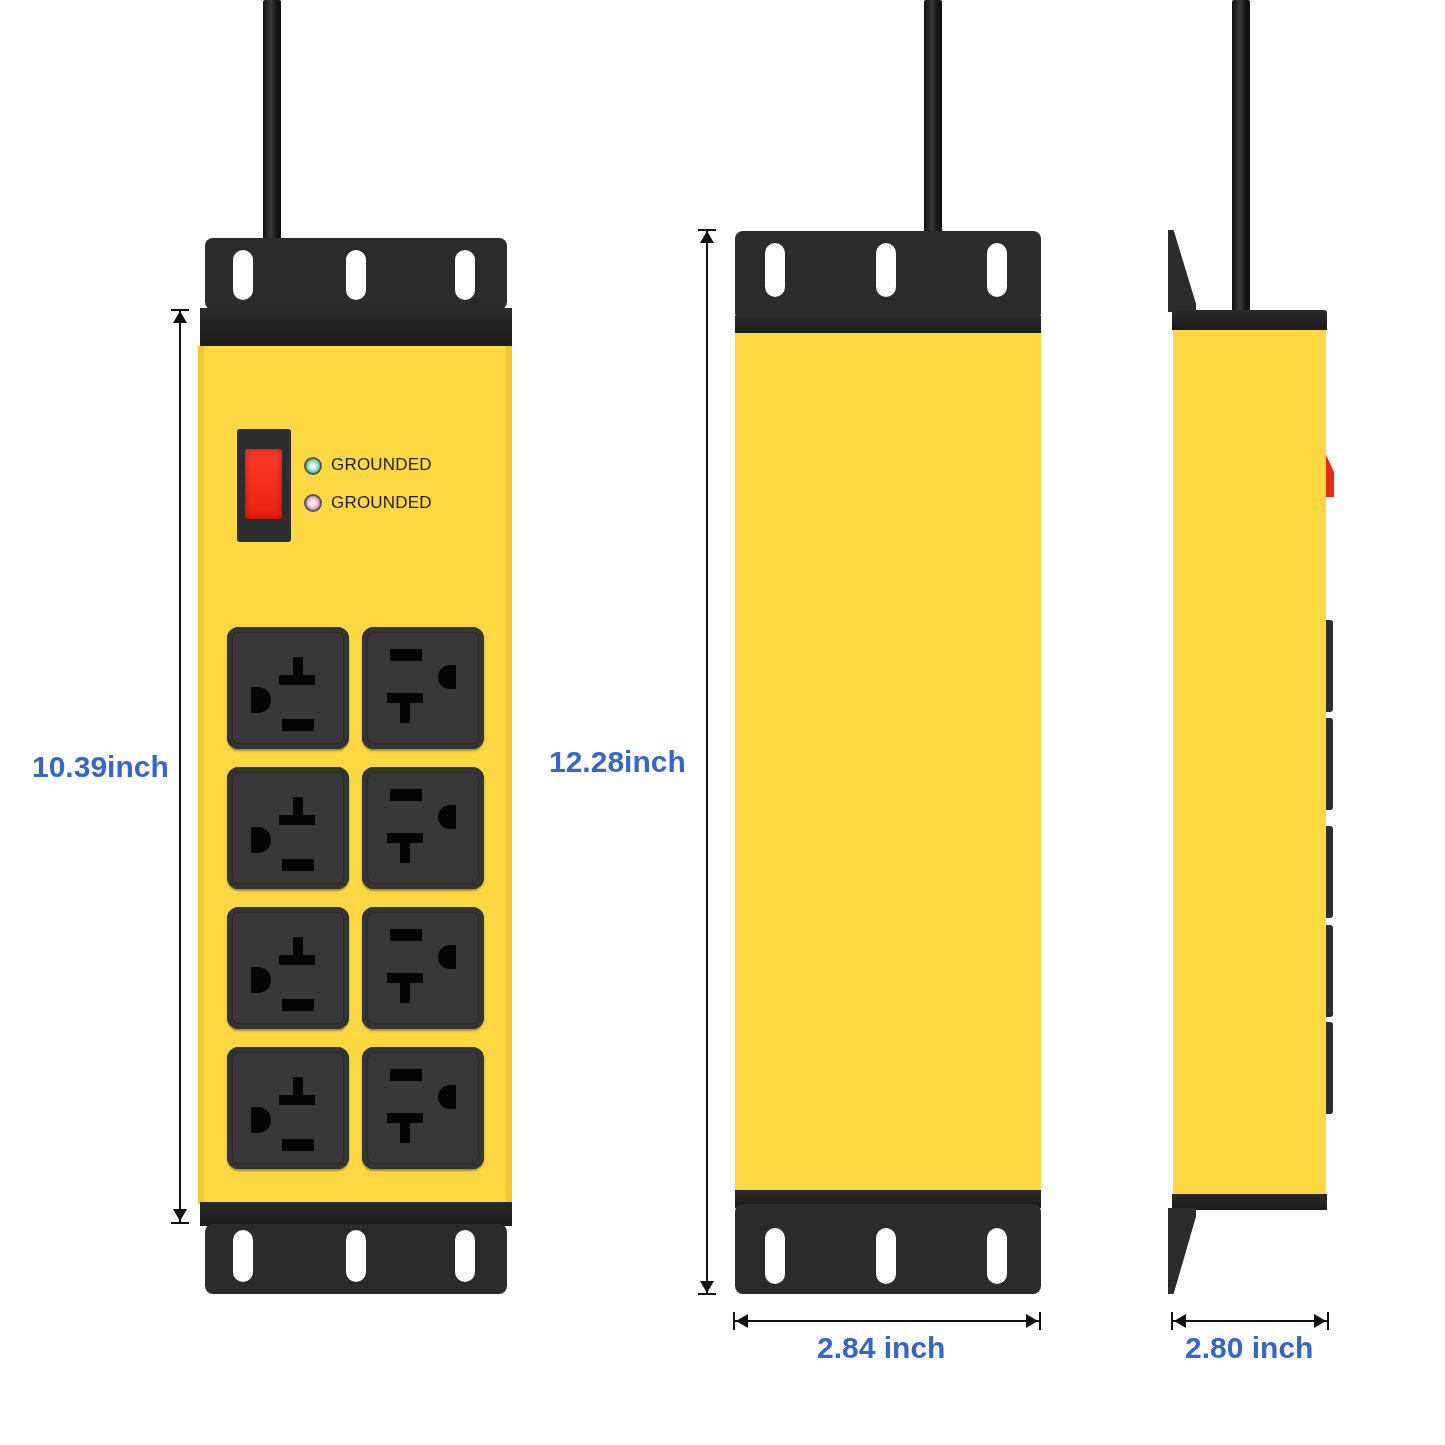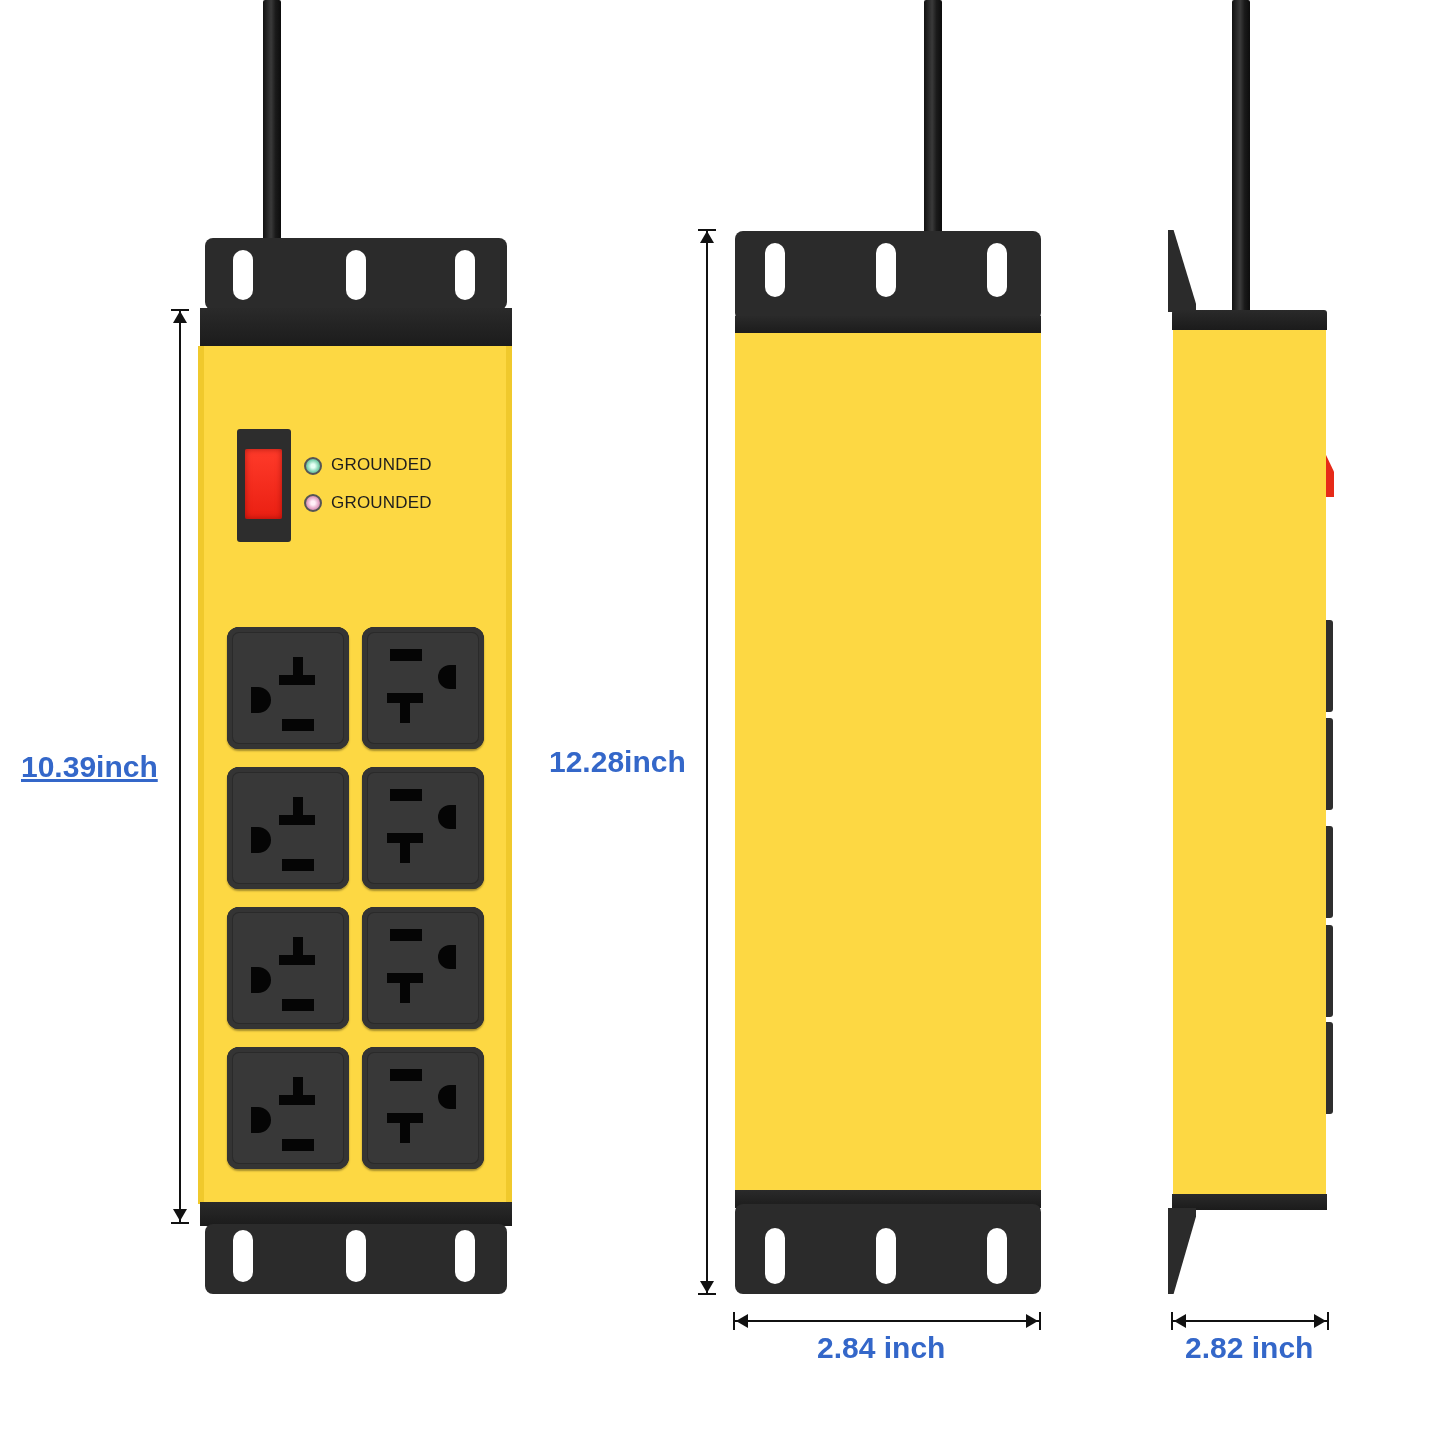--- a/index.html
+++ b/index.html
@@ -104,21 +104,21 @@
     <div class="slot" style="left:141px; top:6px; height:52px;"></div>
     <div class="slot" style="left:250px; top:6px; height:52px;"></div>
   </div>
 
   <div>
     <div class="tick-h" style="left:171px; top:309px;"></div>
     <div class="vline" style="left:179px; top:310px; height:912px;"></div>
     <div class="tick-h" style="left:171px; top:1222px;"></div>
     <div class="arrow-up" style="left:173px; top:311px; border-left:7px solid transparent; border-right:7px solid transparent; border-bottom:12px solid #111;"></div>
     <div class="arrow-down" style="left:173px; top:1209px; border-left:7px solid transparent; border-right:7px solid transparent; border-top:12px solid #111;"></div>
-    <div class="dim-label" style="left:21px; top:750px;text-decoration:underline;">10.39inch</div>
+    <div class="dim-label" style="left:32px; top:750px;">10.39inch</div>
   </div>
 </div>
 
 <div>
   <div class="cord" style="left:924px; top:0; height:236px;"></div>
   <div class="bracket" style="left:735px; top:231px; width:306px; height:90px;">
     <div class="slot" style="left:30px; top:12px; height:54px;"></div>
     <div class="slot" style="left:141px; top:12px; height:54px;"></div>
     <div class="slot" style="left:252px; top:12px; height:54px;"></div>
   </div>
@@ -166,15 +166,15 @@
   <div class="abs" style="left:1326px; top:1022px; width:7px; height:92px; background:#2e2e2e; border-radius:0 3px 3px 0;"></div>
   <div class="band" style="left:1172px; top:1194px; width:155px; height:16px;"></div>
   <div class="abs" style="left:1168px; top:1208px; width:28px; height:86px; background:#2b2b2b; clip-path:polygon(0 0, 100% 0, 100% 10%, 20% 100%, 0 100%);"></div>
 
   <div>
     <div class="tick-v" style="left:1171px; top:1312px;"></div>
     <div class="hline" style="left:1172px; top:1320px; width:156px;"></div>
     <div class="tick-v" style="left:1327px; top:1312px;"></div>
     <div class="arrow-left" style="left:1174px; top:1314px; border-top:7px solid transparent; border-bottom:7px solid transparent; border-right:12px solid #111;"></div>
     <div class="arrow-right" style="left:1314px; top:1314px; border-top:7px solid transparent; border-bottom:7px solid transparent; border-left:12px solid #111;"></div>
-    <div class="dim-label" style="left:1185px; top:1331px;">2.82 inch</div>
+    <div class="dim-label" style="left:1185px; top:1331px;">2.80 inch</div>
   </div>
 </div>
 
 </body></html>

